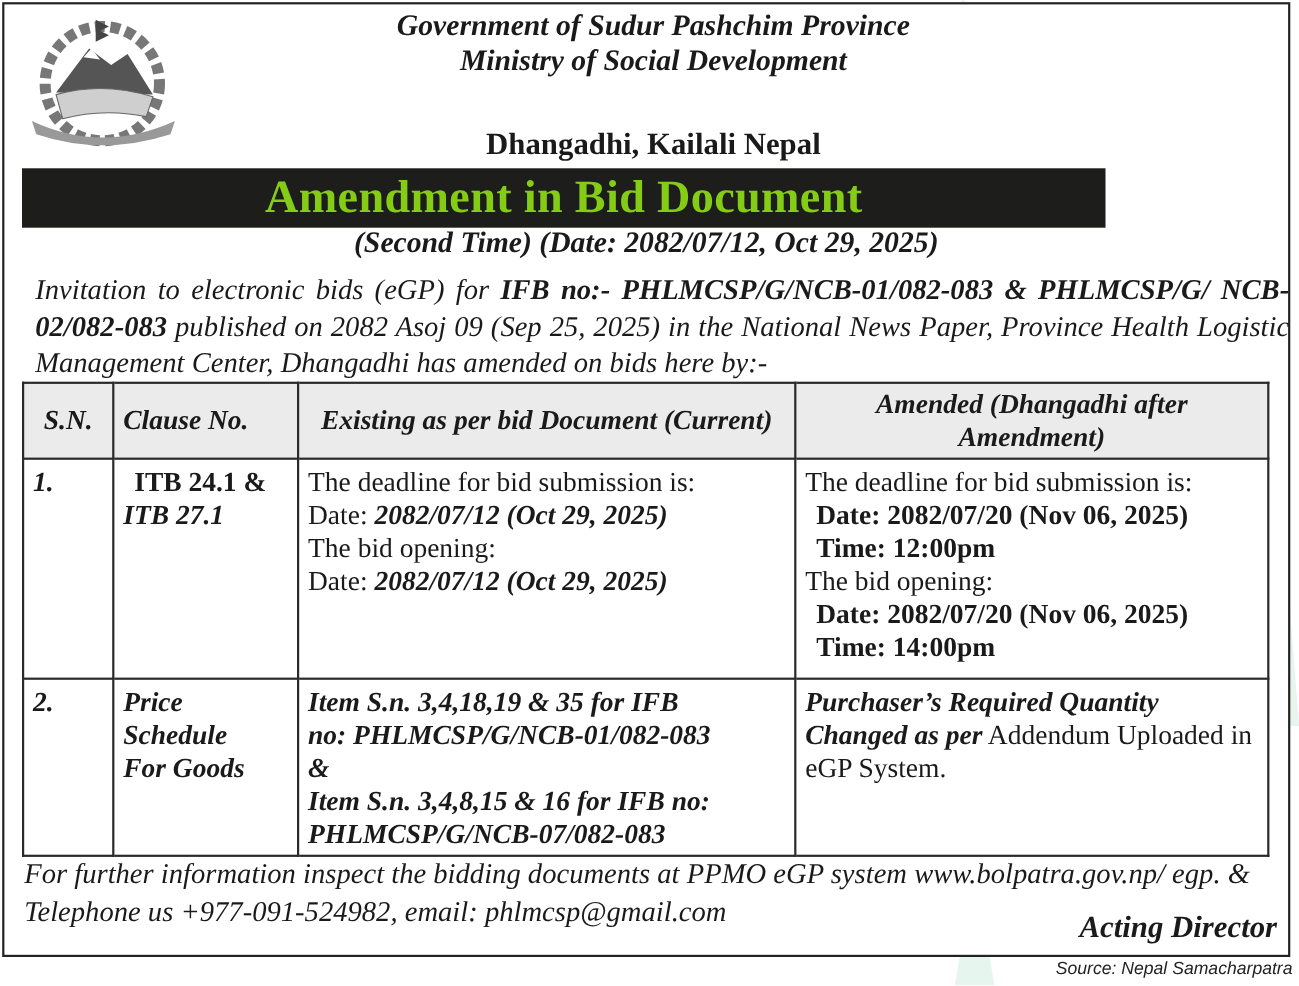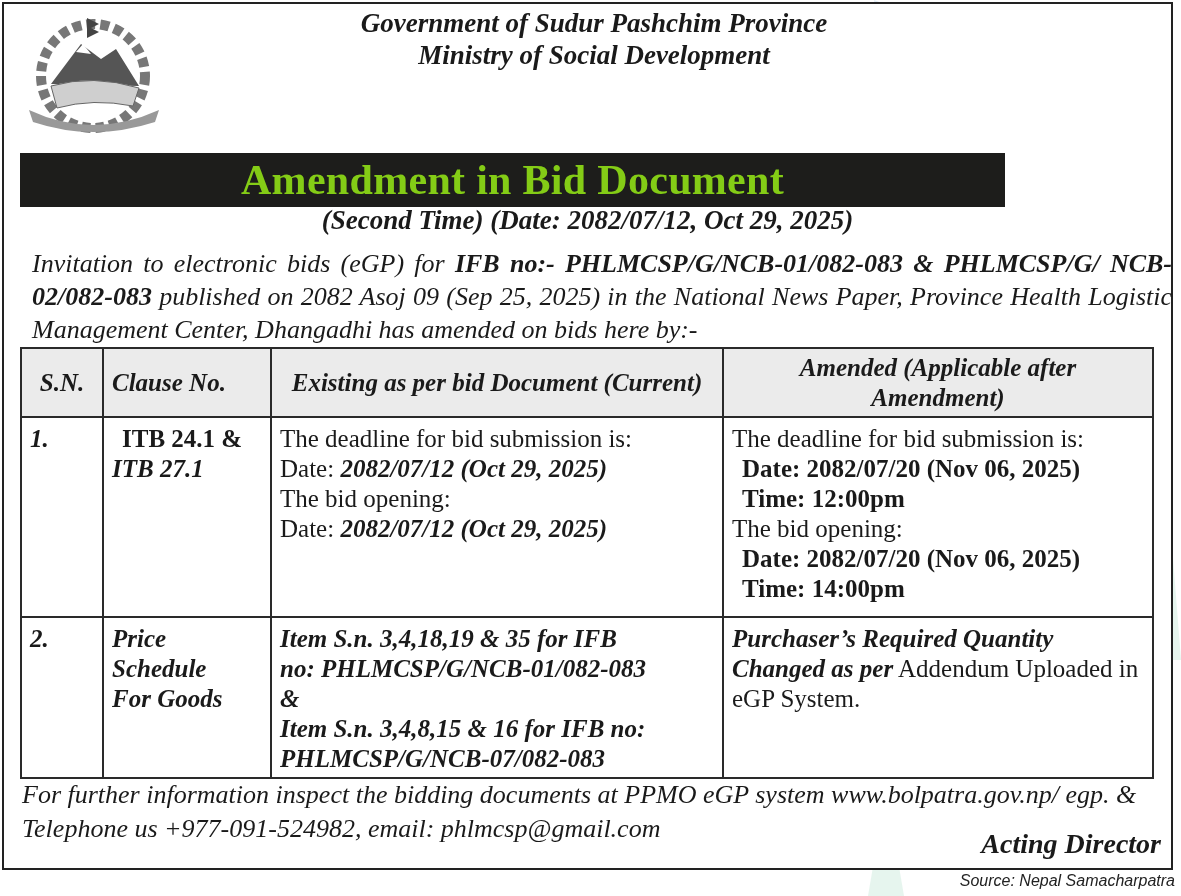--- a/index.html
+++ b/index.html
@@ -61,36 +61,37 @@
     <circle cx="72" cy="62" r="52" fill="none" stroke="#777" stroke-width="10" stroke-dasharray="9 5"></circle>
     <polygon points="30,70 60,30 80,45 95,35 118,72" fill="#555"></polygon>
     <polygon points="55,38 62,30 70,40" fill="#fff"></polygon>
     <path d="M30,72 Q72,60 118,74 L112,92 Q72,84 36,94 Z" fill="#cfcfcf" stroke="#666" stroke-width="1"></path>
     <polygon points="66,4 66,24 78,18 70,14 78,10" fill="#444"></polygon>
     <path d="M8,96 Q72,126 138,96 L134,108 Q72,128 12,108 Z" fill="#999"></path>
   </svg>
 
   <div class="hdr-line gov">Government of Sudur Pashchim Province</div>
   <div class="hdr-line ministry">Ministry of Social Development</div>
+  <div class="hdr-line city">Dhangadhi, Kailali Nepal</div>
 
   <div class="banner">
     <span>Amendment in Bid Document</span>
   </div>
 
   <div class="subtitle">(Second Time) (Date: 2082/07/12, Oct 29, 2025)</div>
 
   <div class="intro"><span>Invitation to electronic bids (eGP) for </span><b>IFB no:- PHLMCSP/G/NCB-01/082-083</b><b> &amp; </b><b>PHLMCSP/G/ NCB-02/082-083</b><span> published on 2082 Asoj 09 (Sep 25, 2025) in the National News Paper, Province Health Logistic Management Center, Dhangadhi has amended on bids here by:-</span></div>
 
   <table class="amend">
     <thead>
       <tr>
         <th class="col-sn">S.N.</th>
         <th class="col-clause" style="text-align:left;">Clause No.</th>
         <th class="col-exist">Existing as per bid Document (Current)</th>
-        <th>Amended (Applicable after Amendment)</th>
+        <th>Amended (Dhangadhi after Amendment)</th>
       </tr>
     </thead>
     <tbody>
       <tr class="row1">
         <td class="bi">1.</td>
         <td>
           <div class="b">ITB 24.1 &amp;</div>
           <div class="bi">ITB 27.1</div>
         </td>
         <td>

